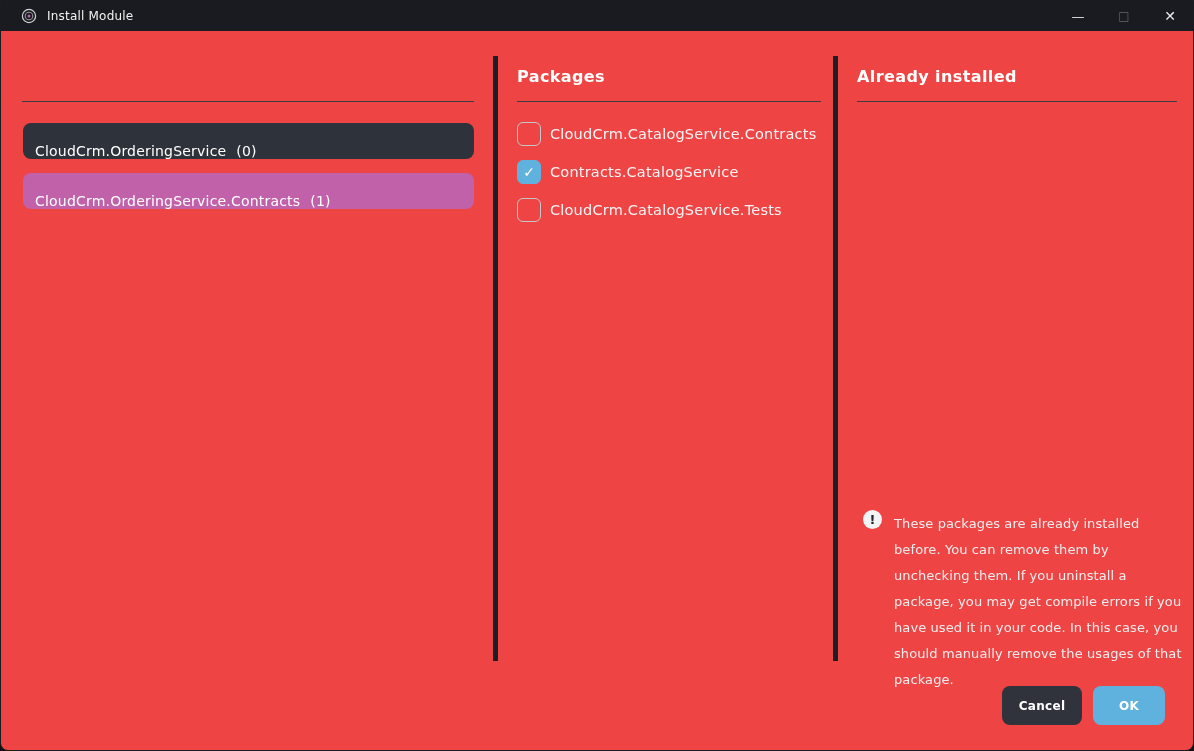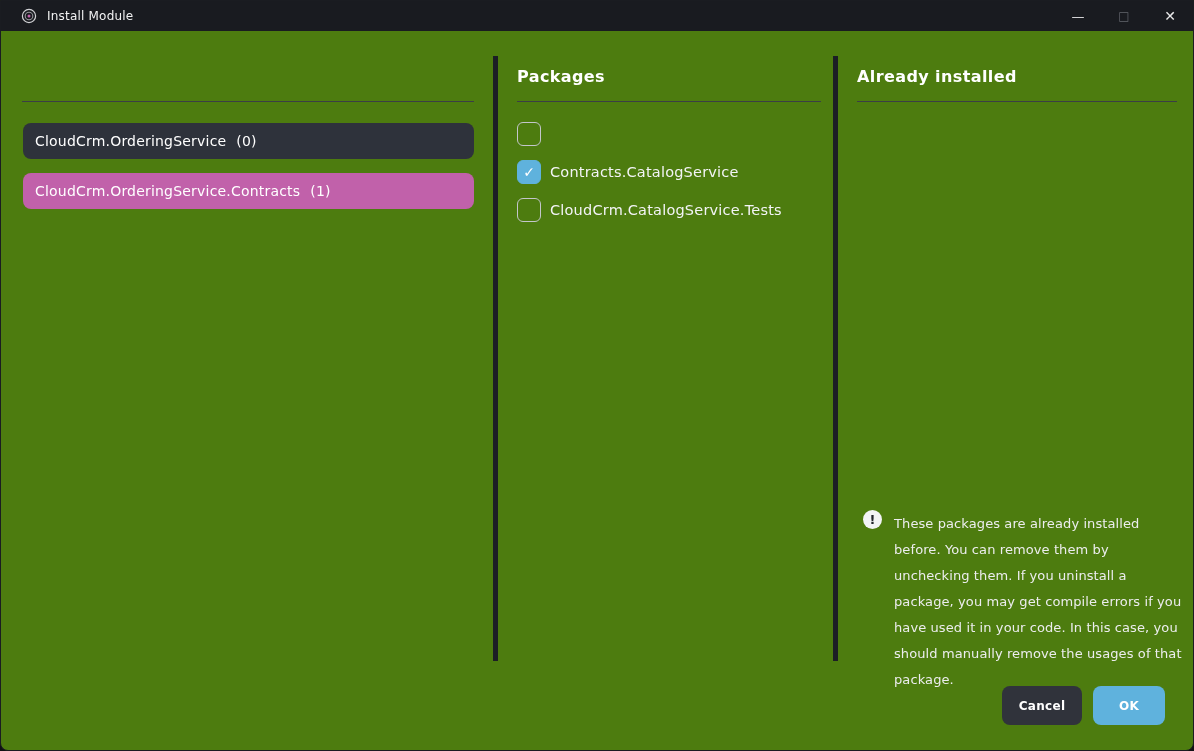--- a/index.html
+++ b/index.html
@@ -1,19 +1,19 @@
 <!DOCTYPE html>
 <html style="--accent-pink: #c161aa; --accent-blue: #5fb2dd;"><head>
 <meta charset="utf-8">
 <style>
   * { margin:0; padding:0; box-sizing:border-box; }
   html,body { background:#101114; }
   .window {
     position:relative; width:1194px; height:751px;
-    background:#4d7c0f; overflow:hidden;
+    background:#ef4444; overflow:hidden;
     font-family:"DejaVu Sans","Liberation Sans",sans-serif;
     border:1px solid #1a1c21; border-radius:0 0 8px 8px;padding-left:32px;
   }
   
   .titlebar {
     position:absolute; left:0; top:0; right:0; height:30px;
     background:#191b20; display:flex; align-items:center;
   }
   .app-icon { width:16px; height:16px; margin-left:20px; flex:0 0 auto; }
   .title { color:#f2f2f3; font-size:12px; margin-left:10px; letter-spacing:0.2px; }
@@ -29,21 +29,21 @@
     position:absolute; top:66px; color:#ffffff; font-weight:700;
     font-size:16px; letter-spacing:0.4px;
   }
   .hline { position:absolute; top:100px; height:1px; background:#3b3e46; }
   
   .vdivider { position:absolute; top:55px; width:5px; height:605px; background:#1c1e25; }
   
   .list-item {
     position:absolute; left:22px; width:451px; height:36px;
     border-radius:8px; background:#2e323b;
-    display:flex; align-items:center; padding-left:12px;
+    display:flex; align-items:flex-end; padding-left:12px;
     color:#fff; font-size:14px; letter-spacing:0.2px; cursor:pointer;
   }
   .list-item.selected { background:var(--accent-pink); }
   .list-item .count { margin-left:10px; }
   
   .chk-row {
     position:absolute; left:516px; height:24px;
     display:flex; align-items:center; gap:9px; cursor:pointer;
   }
   .checkbox {
@@ -108,20 +108,21 @@
     <span>CloudCrm.OrderingService</span>
     <span class="count">(0)</span>
   </div>
   <div class="list-item selected" style="top:172px">
     <span>CloudCrm.OrderingService.Contracts</span>
     <span class="count">(1)</span>
   </div>
 
   <div class="chk-row" style="top:121px">
     <span class="checkbox">✓</span>
+    <span class="chk-label">CloudCrm.CatalogService.Contracts</span>
   </div>
   <div class="chk-row" style="top:159px">
     <span class="checkbox checked">✓</span>
     <span class="chk-label">Contracts.CatalogService</span>
   </div>
   <div class="chk-row" style="top:197px">
     <span class="checkbox">✓</span>
     <span class="chk-label">CloudCrm.CatalogService.Tests</span>
   </div>
 

